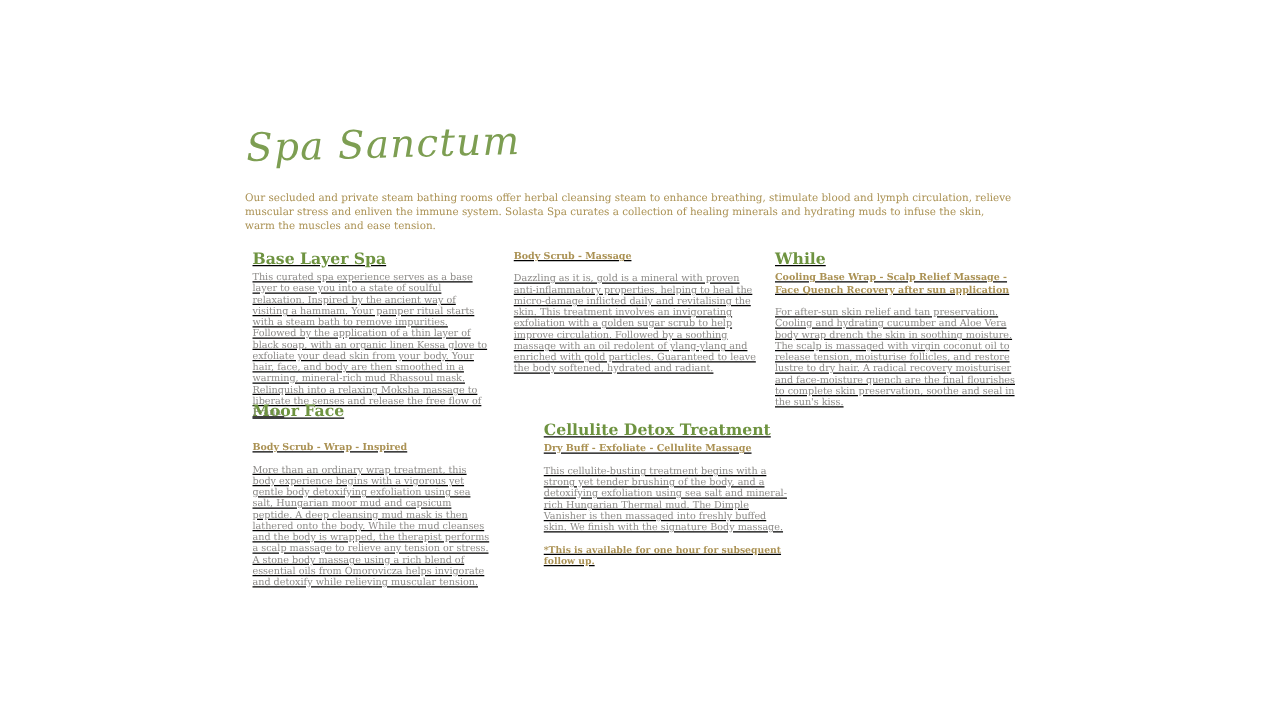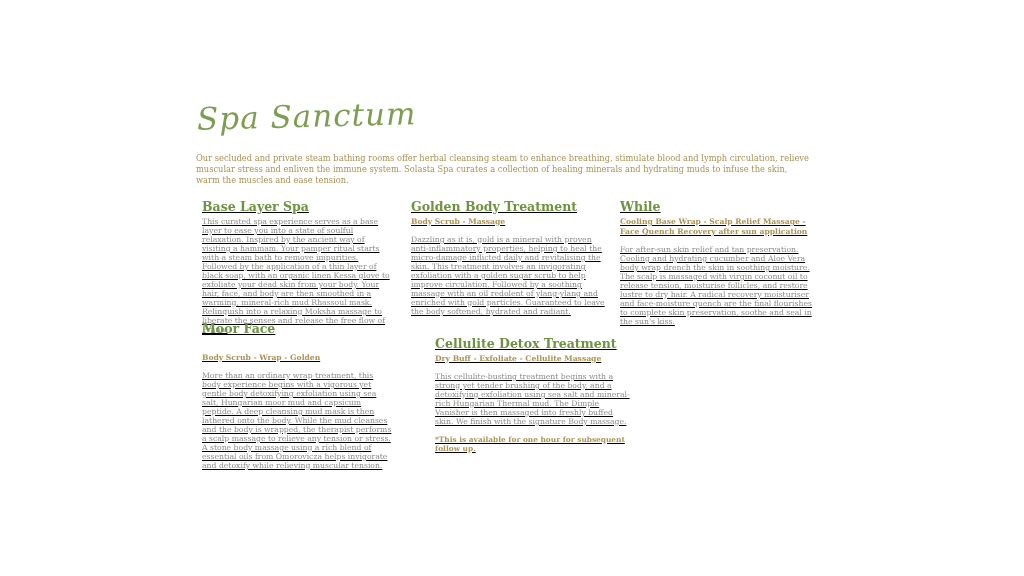--- a/index.html
+++ b/index.html
@@ -87,26 +87,25 @@
 
   <div class="intro">Our secluded and private steam bathing rooms offer herbal cleansing steam to enhance breathing, stimulate blood and lymph circulation, relieve muscular stress and enliven the immune system. Solasta Spa curates a collection of healing minerals and hydrating muds to infuse the skin, warm the muscles and ease tension.</div>
 
   <div class="card card-0">
     <h3 class="card-title">Base Layer Spa</h3>
     <p class="card-body">This curated spa experience serves as a base layer to ease you into a state of soulful relaxation. Inspired by the ancient way of visiting a hammam. Your pamper ritual starts with a steam bath to remove impurities. Followed by the application of a thin layer of black soap, with an organic linen Kessa glove to exfoliate your dead skin from your body. Your hair, face, and body are then smoothed in a warming, mineral-rich mud Rhassoul mask. Relinquish into a relaxing Moksha massage to liberate the senses and release the free flow of Prana.</p>
   </div>
 
   <div class="card card-1">
     <h3 class="card-title wide-gap">Moor Face</h3>
-    <p class="card-subtitle">Body Scrub - Wrap - Golden</p>
+    <p class="card-subtitle">Body Scrub - Wrap - Inspired</p>
     <p class="card-body">More than an ordinary wrap treatment, this body experience begins with a vigorous yet gentle body detoxifying exfoliation using sea salt, Hungarian moor mud and capsicum peptide. A deep cleansing mud mask is then lathered onto the body. While the mud cleanses and the body is wrapped, the therapist performs a scalp massage to relieve any tension or stress. A stone body massage using a rich blend of essential oils from Omorovicza helps invigorate and detoxify while relieving muscular tension.</p>
   </div>
 
   <div class="card card-2">
-    <h3 class="card-title">Golden Body Treatment</h3>
     <p class="card-subtitle">Body Scrub - Massage</p>
     <p class="card-body">Dazzling as it is, gold is a mineral with proven anti-inflammatory properties, helping to heal the micro-damage inflicted daily and revitalising the skin. This treatment involves an invigorating exfoliation with a golden sugar scrub to help improve circulation. Followed by a soothing massage with an oil redolent of ylang-ylang and enriched with gold particles. Guaranteed to leave the body softened, hydrated and radiant.</p>
   </div>
 
   <div class="card card-3">
     <h3 class="card-title">Cellulite Detox Treatment</h3>
     <p class="card-subtitle">Dry Buff - Exfoliate - Cellulite Massage</p>
     <p class="card-body">This cellulite-busting treatment begins with a strong yet tender brushing of the body, and a detoxifying exfoliation using sea salt and mineral-rich Hungarian Thermal mud. The Dimple Vanisher is then massaged into freshly buffed skin. We finish with the signature Body massage.</p>
     <p class="card-footnote">*This is available for one hour for subsequent follow up.</p>
   </div>

